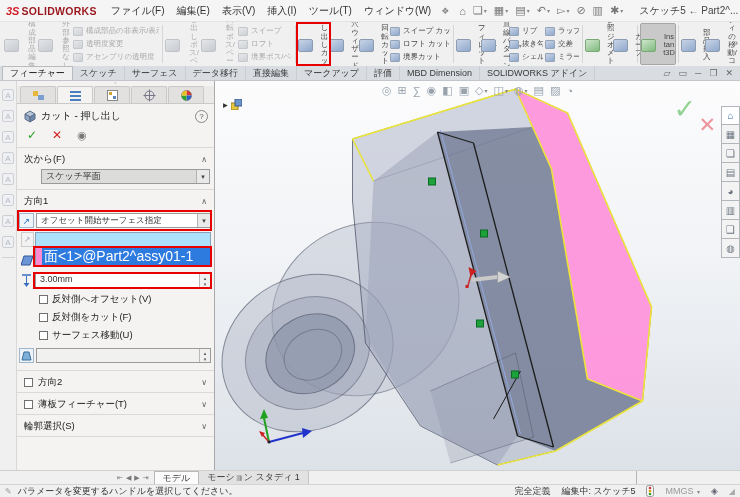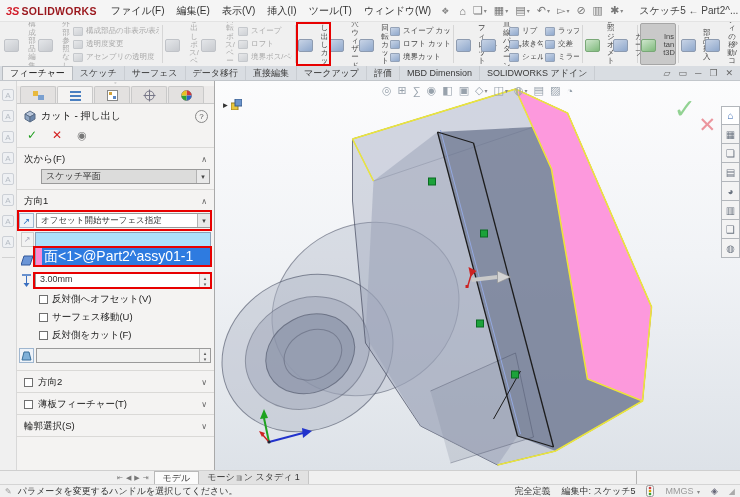--- a/index.html
+++ b/index.html
@@ -451,25 +451,25 @@
             </span>
           <span class="redbox" style="inset:-2px -2px -2px -3px"></span>
         </div>
       </div>
       <div class="cbrow">
         <span class="cb"></span>
         <span>反対側へオフセット(V)</span>
       </div>
       <div class="cbrow">
         <span class="cb"></span>
-        <span>サーフェス移動(U)</span>
+        <span>反対側をカット(F)</span>
       </div>
       <div class="cbrow">
         <span class="cb"></span>
-        <span>反対側をカット(F)</span>
+        <span>サーフェス移動(U)</span>
       </div>
       <div class="pmrow" style="margin-top:6px">
         <span class="abtn">
             <svg width="11" height="10">
               <polygon points="3,1 8,1 10,9 1,9" fill="#7fb0d8" stroke="#3a6f9a"></polygon>
             </svg>
           </span>
         <div class="spin dis" style="margin-left:2px">
           <span></span>
           <span class="st">

